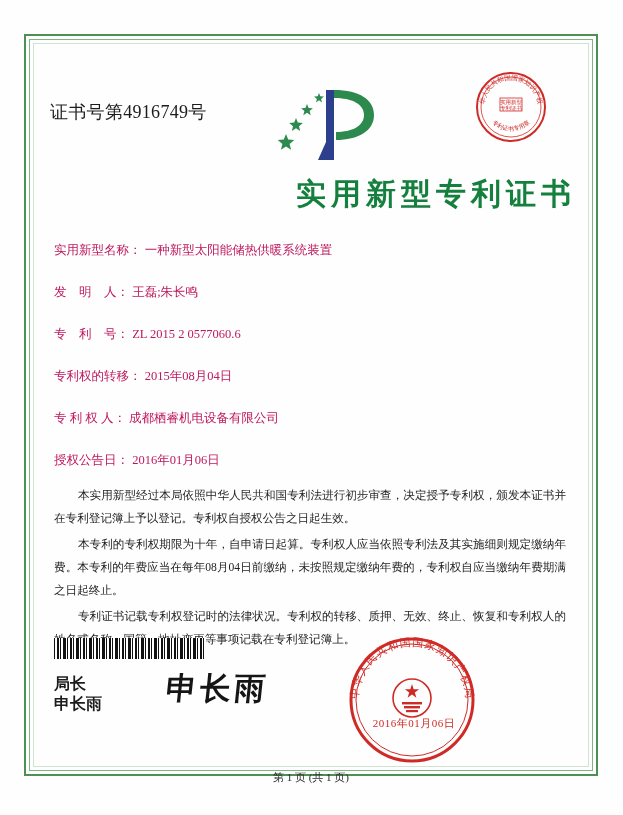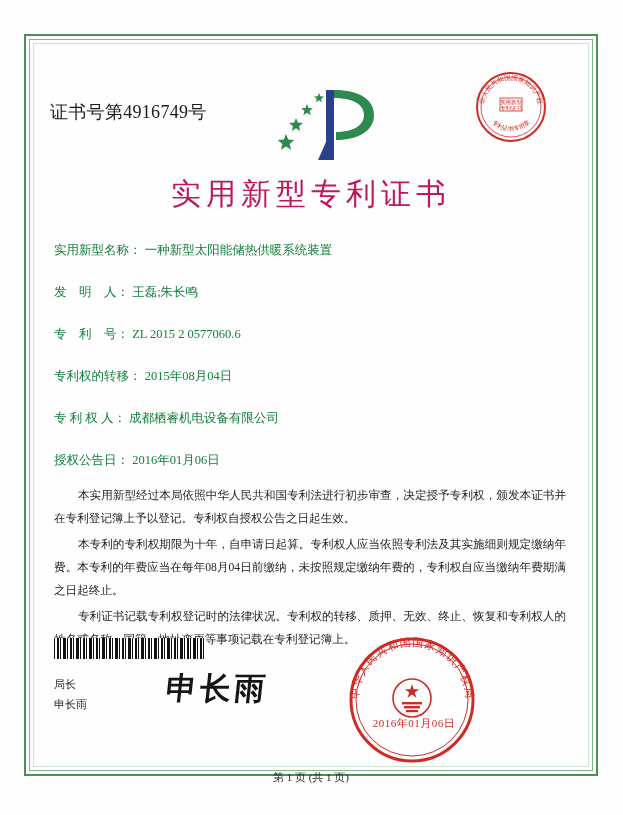--- a/index.html
+++ b/index.html
@@ -96,39 +96,39 @@
     top: 14px;
     width: 74px;
     height: 74px;
   }
 
   .title {
     position: absolute;
     left: 0;
     top: 118px;
     width: 530px;
-    text-align: center;
+    text-align: right;
     font-size: 30px;
-    font-weight: normal;
+    font-weight: bold;
     letter-spacing: 5px;
-    color: #be185d;
+    color: #15803d;
     font-family: "DejaVu Serif", "Liberation Serif", serif;
   }
 
   .fields {
     position: absolute;
     left: 8px;
     top: 186px;
     width: 510px;
   }
   .field {
     font-size: 12.5px;
     line-height: 17px;
     margin-bottom: 25px;
-    color: #15803d;
+    color: #be185d;
     white-space: nowrap;
   }
   .field .lbl {
     display: inline-block;
   }
   .field .val {
     display: inline-block;
   }
 
   .body-text {
@@ -161,23 +161,24 @@
         #111 9px, #111 12px, #fff 12px, #fff 13px);
   }
 
   .signature-block {
     position: absolute;
     left: 8px;
     top: 618px;
     width: 280px;
   }
   .sig-label {
-    font-size: 11px;
+    font-size: 16px;
     line-height: 20px;
     color: #1c1c1c;
+    font-weight: bold;
   }
   .sig-hand {
     position: absolute;
     left: 120px;
     top: 612px;
     font-size: 31px;
     letter-spacing: 3px;
     color: #151515;
     font-family: "DejaVu Serif", serif;
     font-weight: bold;

